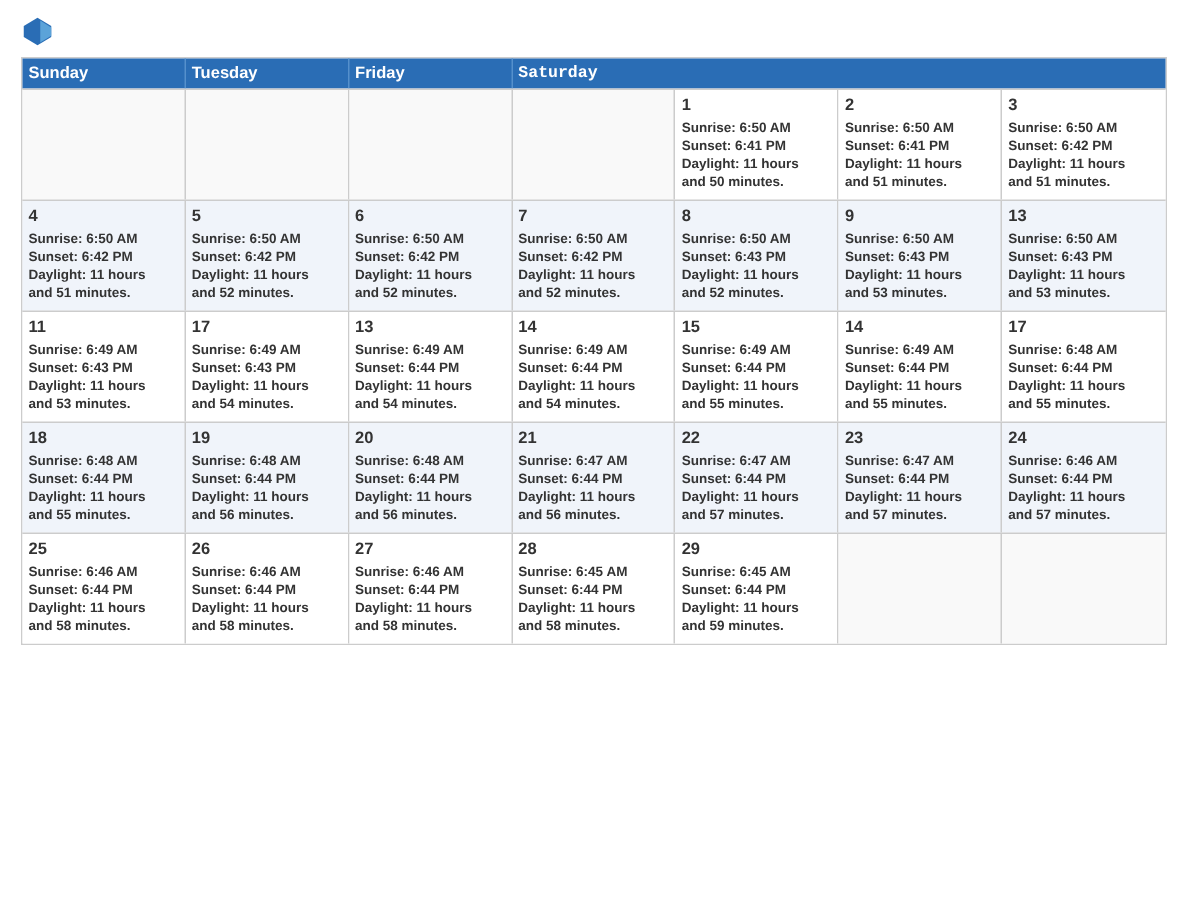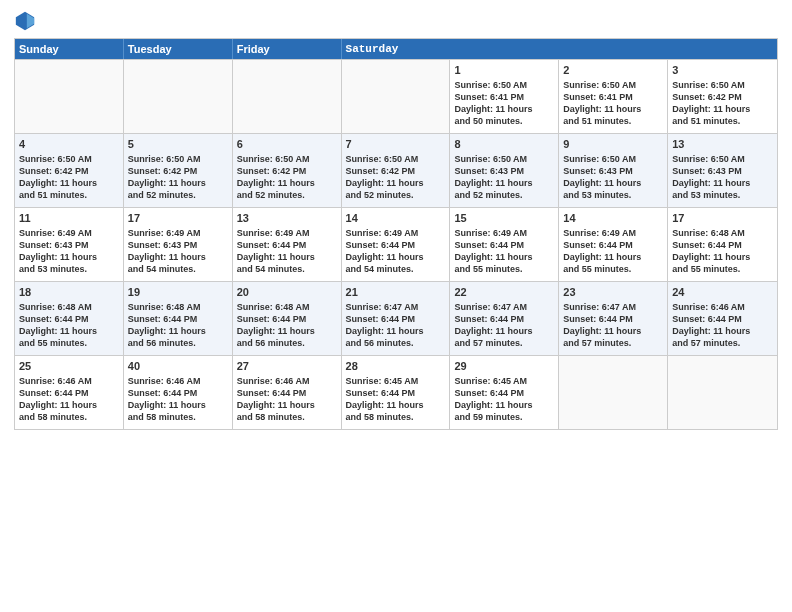--- a/index.html
+++ b/index.html
@@ -318,21 +318,21 @@
         </div>
         <div class="cal-row">
           <div class="cal-cell">
             <span class="day-num">25</span>
             <div class="cell-info" style="white-space: pre-line;">Sunrise: 6:46 AM
 Sunset: 6:44 PM
 Daylight: 11 hours
 and 58 minutes.</div>
           </div>
           <div class="cal-cell">
-            <span class="day-num">40</span>
+            <span class="day-num">26</span>
             <div class="cell-info" style="white-space: pre-line;">Sunrise: 6:46 AM
 Sunset: 6:44 PM
 Daylight: 11 hours
 and 58 minutes.</div>
           </div>
           <div class="cal-cell">
             <span class="day-num">27</span>
             <div class="cell-info" style="white-space: pre-line;">Sunrise: 6:46 AM
 Sunset: 6:44 PM
 Daylight: 11 hours

